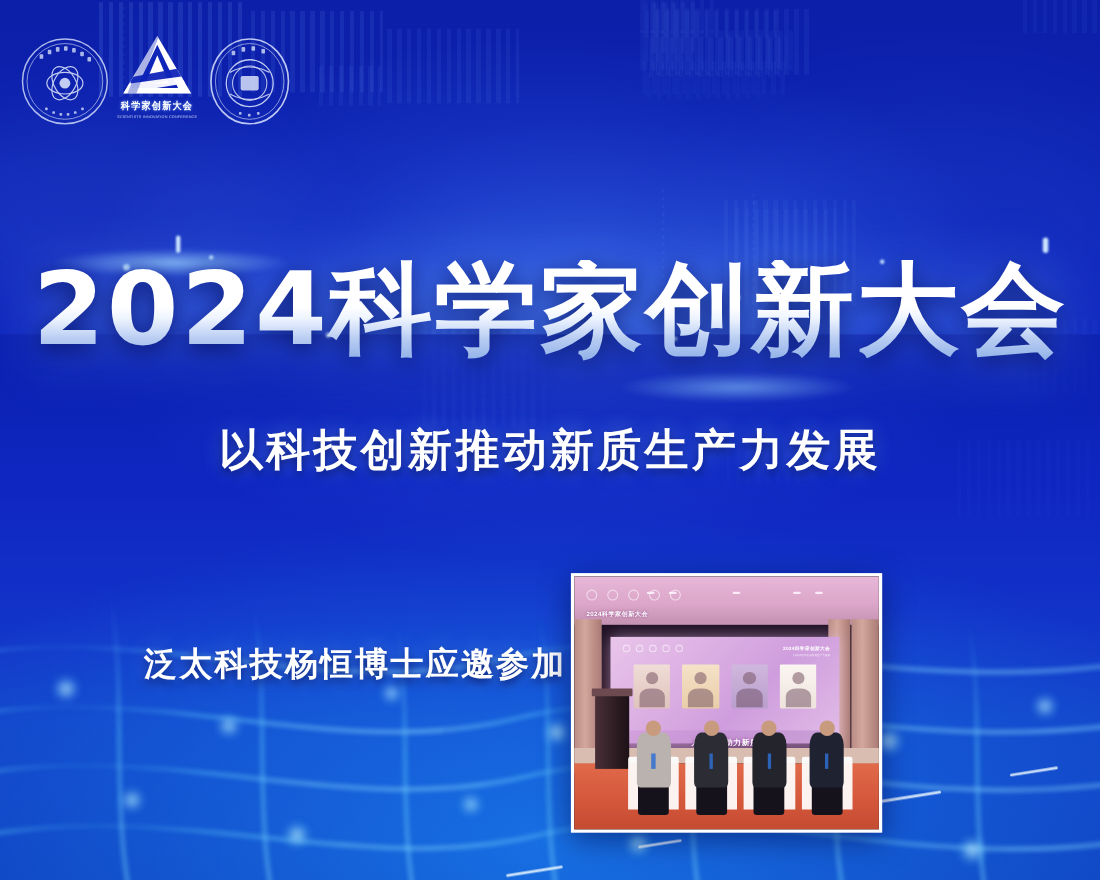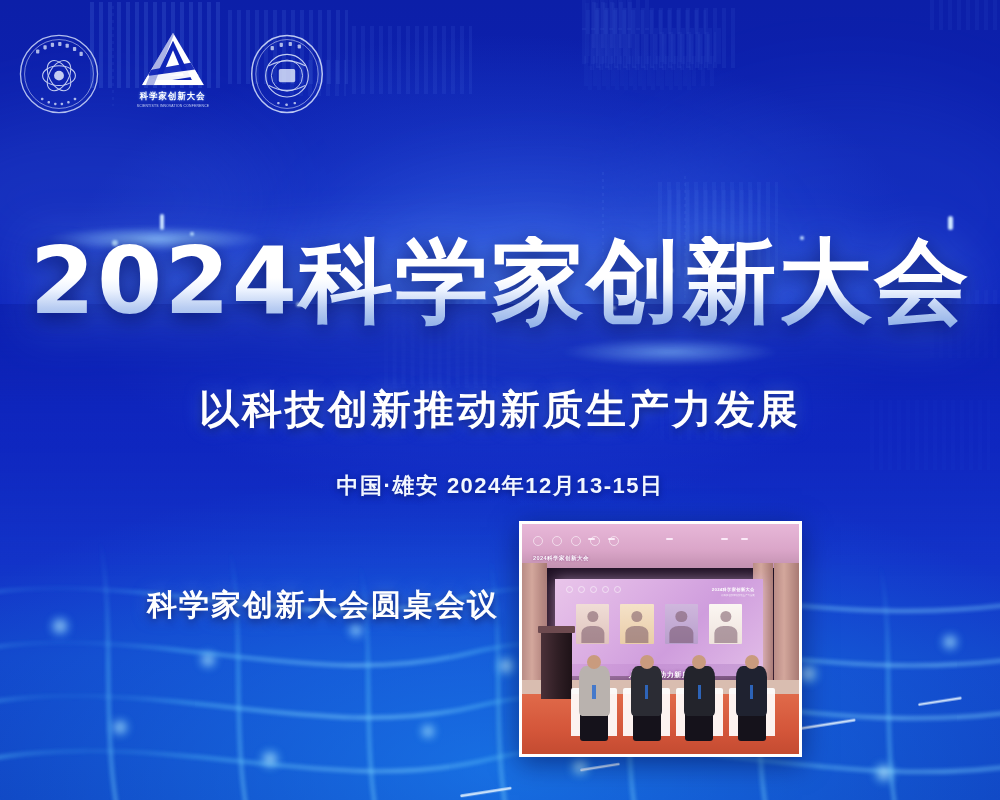--- a/index.html
+++ b/index.html
@@ -35,21 +35,21 @@
     position:absolute;left:-6%;bottom:-12%;width:112%;height:62%;
     pointer-events:none;opacity:.95;
   }
   .meshfade{
     position:absolute;left:0;right:0;bottom:0;height:62%;
     background:linear-gradient(180deg,rgba(12,32,175,.95) 0%,rgba(12,32,175,.25) 22%,rgba(12,32,175,0) 55%);
     pointer-events:none;
   }
 
   
-  .logos{position:absolute;left:18px;top:30px;display:flex;align-items:center;gap:30px;}
+  .logos{position:absolute;left:18px;top:30px;display:flex;align-items:center;}
   .logo-seal{width:82px;height:82px;position:relative;opacity:.92;}
   .logo-seal svg{display:block;}
   .logo-tri{width:86px;height:88px;display:flex;flex-direction:column;align-items:center;justify-content:flex-start;}
   .logo-tri .tri-txt{
     margin-top:2px;font-size:9px;letter-spacing:1.2px;color:#fff;font-weight:700;
     text-shadow:0 0 3px rgba(120,170,255,.8);white-space:nowrap;transform:scaleX(.92);
   }
   .logo-tri .tri-sub{
     font-size:3.4px;color:rgba(225,235,255,.85);letter-spacing:.2px;white-space:nowrap;margin-top:1px;
   }
@@ -376,24 +376,23 @@
           <rect x="58" y="84" width="3" height="3" rx="1"></rect>
         </g>
       </svg>
     </div>
   </div>
 
   <div class="title-wrap">
     <span class="main-title">2024科学家创新大会</span>
   </div>
   <div class="sub-title">以科技创新推动新质生产力发展</div>
-  <div class="date-line">中国·雄安  2024年12月13-15日</div>
 
   <div class="caption">
-    <div>科学家创新大会圆桌会议</div>
+    <div>泛太科技杨恒博士应邀参加</div>
   </div>
 
   <div class="photo">
     <div class="photo-inner">
 
       <div class="ceil"></div>
       <div class="ceil-lights">
         <i style="left:24%"></i>
           <i style="left:31%"></i>
           <i style="left:52%"></i>

